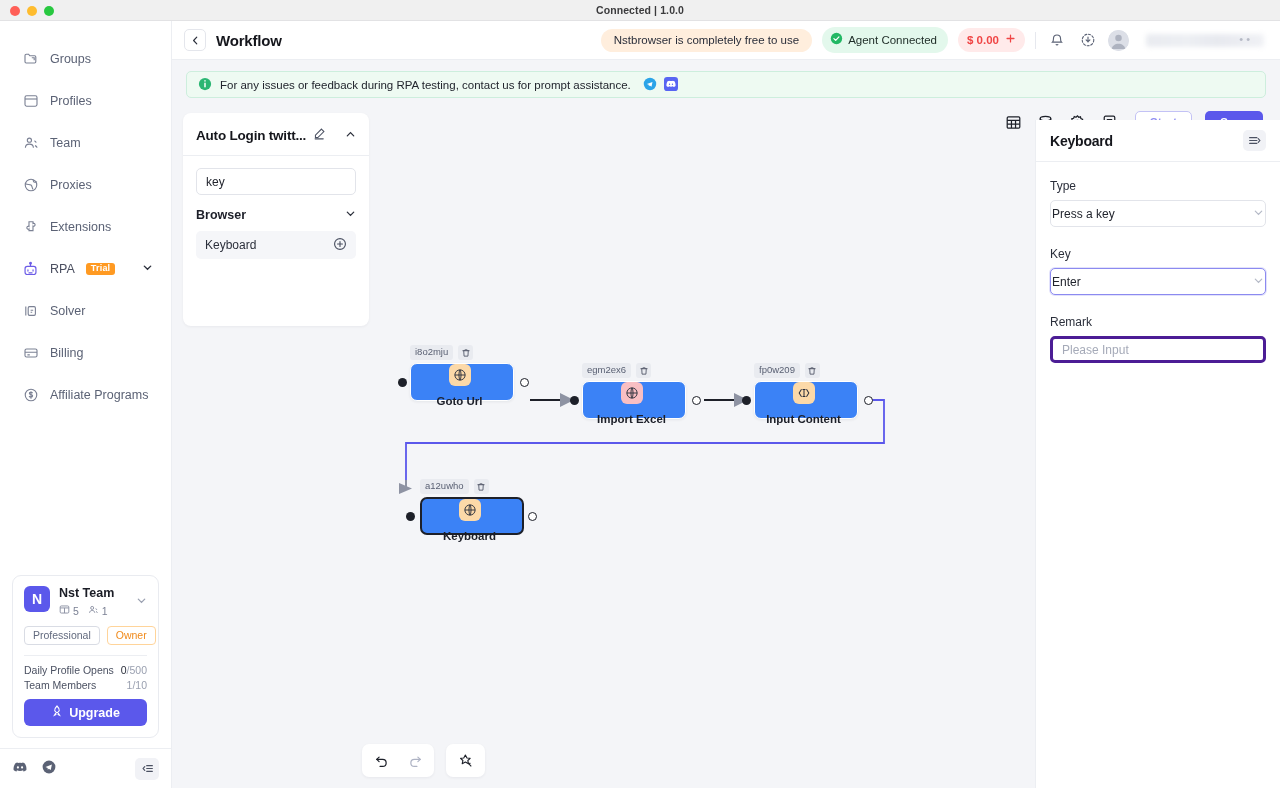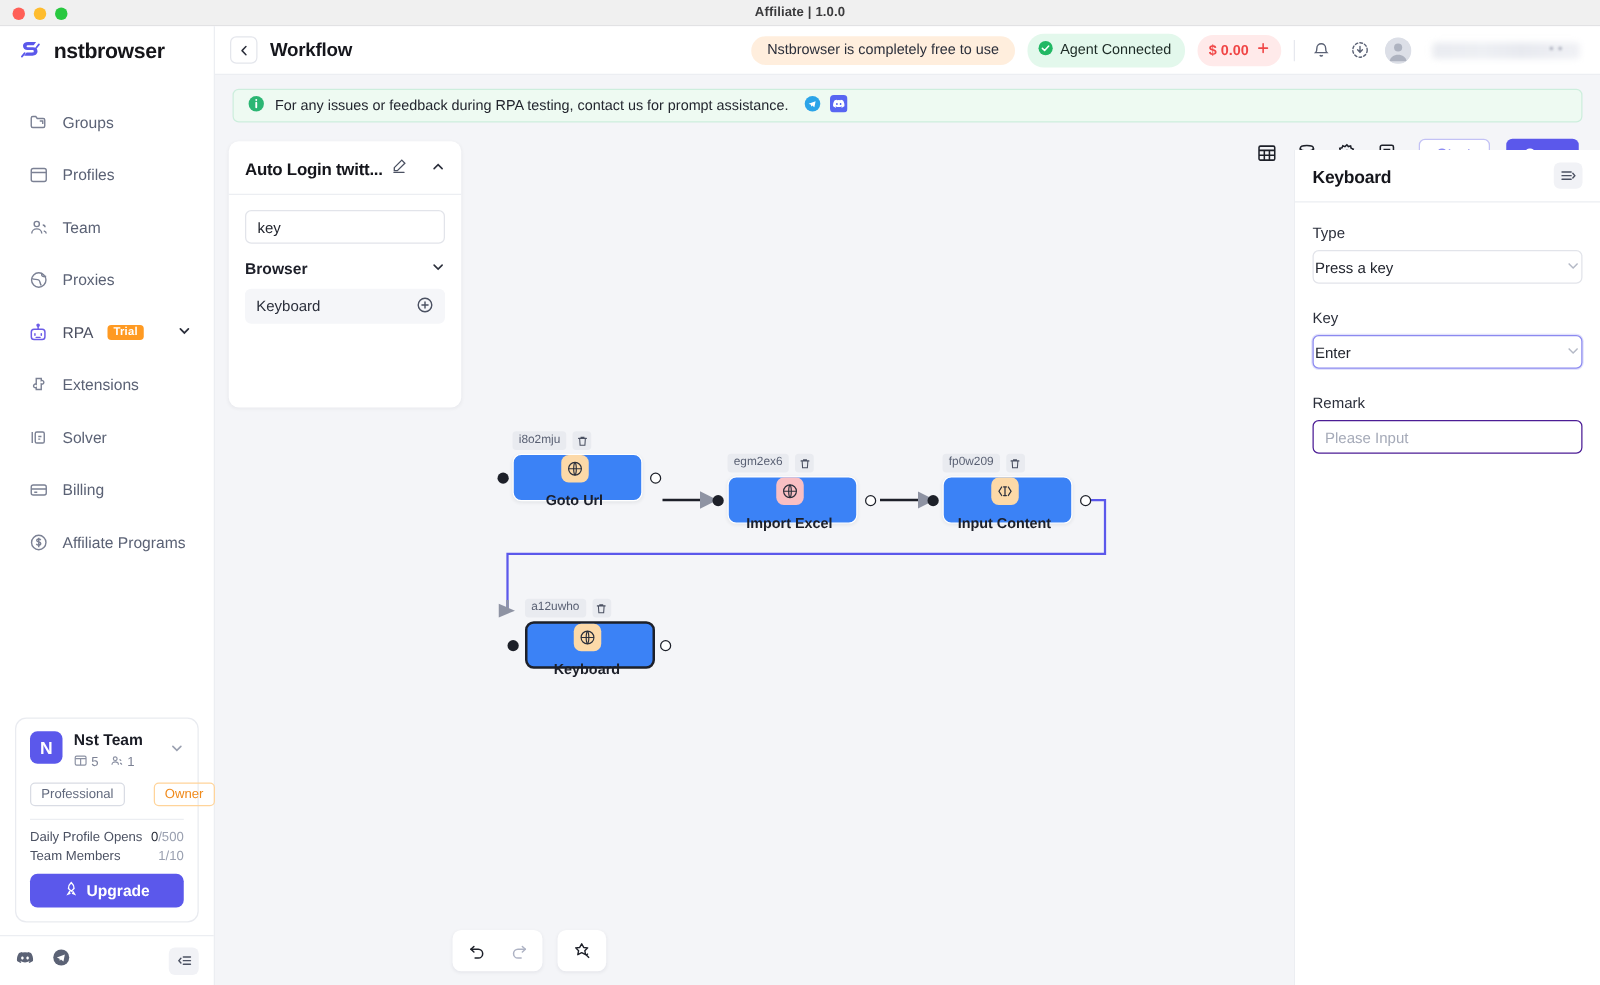--- a/index.html
+++ b/index.html
@@ -59,21 +59,21 @@
   .team-avatar {
     width: 26px; height: 26px; border-radius: 6px; background: #5b58eb; color: #fff;
     display: flex; align-items: center; justify-content: center; font-size: 14px; font-weight: 700;
   }
   .team-name { font-size: 12.5px; font-weight: 700; color: #1b1d26; line-height: 14px; }
   .team-stats { display: flex; align-items: center; gap: 9px; margin-top: 4px; color: #7b8194; font-size: 10.5px; }
   .team-stats .s { display: flex; align-items: center; gap: 3px; }
   .team-caret { position: absolute; right: 0; top: 6px; }
   .tags { display: flex; gap: 7px; margin-top: 9px; }
   .tag { font-size: 10.5px; padding: 2px 8px 3px; border-radius: 4px; border: 1px solid #d9dce4; color: #626a7e; }
-  .tag.owner { border-color: #ffd49a; color: #f08a1b; margin-left: 16px; }
+  .tag.owner { border-color: #ffd49a; color: #f08a1b; }
   .divider-line { height: 1px; background: #eceef2; margin: 10px 0 8px; }
   .meter-row { display: flex; justify-content: space-between; font-size: 10.5px; color: #4b5162; margin-bottom: 3px; }
   .meter-row .val { color: #2b2f3b; }
   .meter-row .val .muted { color: #9aa0b0; }
   .upgrade {
     margin-top: 8px; height: 27px; width: 100%; border-radius: 6px; background: #5b58eb;
     color: #fff; font-size: 12.5px; font-weight: 700; border: none; cursor: pointer;
     display: flex; align-items: center; justify-content: center; gap: 6px;
   }
   .sb-footer {
@@ -243,50 +243,41 @@
   .props-body { padding: 17px 14px 0; }
   .field-label { font-size: 12px; color: #2b2f3b; margin-bottom: 7px; }
   .field-label.mt { margin-top: 20px; }
   .select {
     height: 27px; border: 1px solid #e2e4ea; border-radius: 5px; background: #fff;
     display: flex; align-items: center; padding: 0 1px; font-size: 12px; color: #22252e; cursor: pointer;
   }
   .select.focused { border-color: #8c8af0; box-shadow: 0 0 0 1px rgba(140,138,240,.25); }
   .select .grow { flex: 1; }
   .text-input {
-    height: 27px; width: 100%; border: 1px solid #4c1d95; border-radius: 5px; background: #fff;
+    height: 27px; width: 100%; border: 3px solid #4c1d95; border-radius: 5px; background: #fff;
     padding: 0 9px; font-size: 12px; color: #22252e; outline: none;
     font-family: "Liberation Sans", sans-serif;
   }
   .text-input::placeholder { color: #a5aab8; }
 </style>
 </head>
 <body>
 
 <div class="app">
 
   <div class="titlebar">
     <div class="traffic">
       <span class="dot r"></span>
       <span class="dot y"></span>
       <span class="dot g"></span>
     </div>
-    <div class="win-title">Affiliate | 1.0.0</div>
+    <div class="win-title">Connected | 1.0.0</div>
   </div>
 
   <div class="sidebar">
-    <div class="brand">
-      <span class="brand-logo">
-        <svg viewBox="0 0 24 24" width="21" height="21">
-          <path d="M5 7.5c0-2 2-3.5 4.5-3.5H17l-2.2 3H9.6c-.8 0-1.3.4-1.3 1s.5 1 1.3 1h4.5c2.4 0 4.2 1.5 4.2 3.6 0 2.3-2 4-4.6 4H6l2.3-3h5.2c.8 0 1.4-.4 1.4-1.1s-.6-1-1.4-1H9.2C6.8 11.5 5 10 5 7.5z" fill="#5b58eb"></path>
-          <path d="M4 17.5l2.6-3.2M19.6 6.3L17 9.6" stroke="#5b58eb" stroke-width="1.6" stroke-linecap="round" fill="none"></path>
-        </svg>
-      </span>
-      <span class="brand-name">nstbrowser</span>
-    </div>
 
     <div class="nav">
 
       <div class="nav-item">
         <span class="ic">
           <svg viewBox="0 0 20 20" width="16" height="16" fill="none" stroke="#7b8194" stroke-width="1.4">
             <path d="M2.5 5.5a1.5 1.5 0 011.5-1.5h3l1.5 2h6a1.5 1.5 0 011.5 1.5v6a1.5 1.5 0 01-1.5 1.5H4a1.5 1.5 0 01-1.5-1.5z"></path>
             <path d="M11 8.5h3v3"></path>
           </svg>
         </span>
@@ -315,46 +306,46 @@
       </div>
 
       <div class="nav-item">
         <span class="ic">
           <svg viewBox="0 0 20 20" width="16" height="16" fill="none" stroke="#7b8194" stroke-width="1.4">
             <circle cx="10" cy="10" r="7.2"></circle>
               <path d="M3.2 8.5c2.5 1.5 5 .2 6.8 1.5s1 3.8 2.6 5.4M13 3.6c-.5 1.6.4 2.6 1.6 2.9s2.2 0 2.6-.8"></path>
           </svg>
         </span>
         <span class="lbl">Proxies</span>
+      </div>
+
+      <div class="nav-item">
+        <span class="ic">
+          <svg viewBox="0 0 20 20" width="16" height="16" fill="none" stroke="#7b8194" stroke-width="1.4">
+            <path d="M7.5 3.5h5v2.2c1.2-.6 2.6.2 2.6 1.6s-1.4 2.2-2.6 1.6v5.6h-5v-2c-1.2.7-2.7-.2-2.7-1.6s1.5-2.3 2.7-1.6z"></path>
+          </svg>
+        </span>
+        <span class="lbl">Extensions</span>
       </div>
 
       <div class="nav-item active">
         <span class="ic">
           <svg viewBox="0 0 20 20" width="17" height="17" fill="none" stroke="#6c5ce7" stroke-width="1.4">
             <rect x="3.6" y="6.4" width="12.8" height="9.5" rx="2.6"></rect>
             <path d="M10 3v3.4M7 10.5v1.4M13 10.5v1.4M8.2 14h3.6" stroke-linecap="round"></path>
             <circle cx="10" cy="2.6" r="1" fill="#6c5ce7"></circle>
           </svg>
         </span>
         <span class="lbl">RPA</span>
         <span class="badge-trial">Trial</span>
         <span class="nav-chevron">
           <svg viewBox="0 0 12 12" width="11" height="11" fill="none" stroke="#2b2f3b" stroke-width="1.5" stroke-linecap="round">
               <path d="M2.5 4.5L6 8l3.5-3.5"></path>
             </svg>
         </span>
-      </div>
-
-      <div class="nav-item">
-        <span class="ic">
-          <svg viewBox="0 0 20 20" width="16" height="16" fill="none" stroke="#7b8194" stroke-width="1.4">
-            <path d="M7.5 3.5h5v2.2c1.2-.6 2.6.2 2.6 1.6s-1.4 2.2-2.6 1.6v5.6h-5v-2c-1.2.7-2.7-.2-2.7-1.6s1.5-2.3 2.7-1.6z"></path>
-          </svg>
-        </span>
-        <span class="lbl">Extensions</span>
       </div>
 
       <div class="nav-item">
         <span class="ic">
           <svg viewBox="0 0 20 20" width="16" height="16" fill="none" stroke="#7b8194" stroke-width="1.4">
             <path d="M3.5 4.5v11"></path>
               <rect x="6.5" y="4.5" width="9" height="11" rx="1.6"></rect>
               <path d="M9.5 9h3.2M9.5 11.6h2"></path>
           </svg>
         </span>

